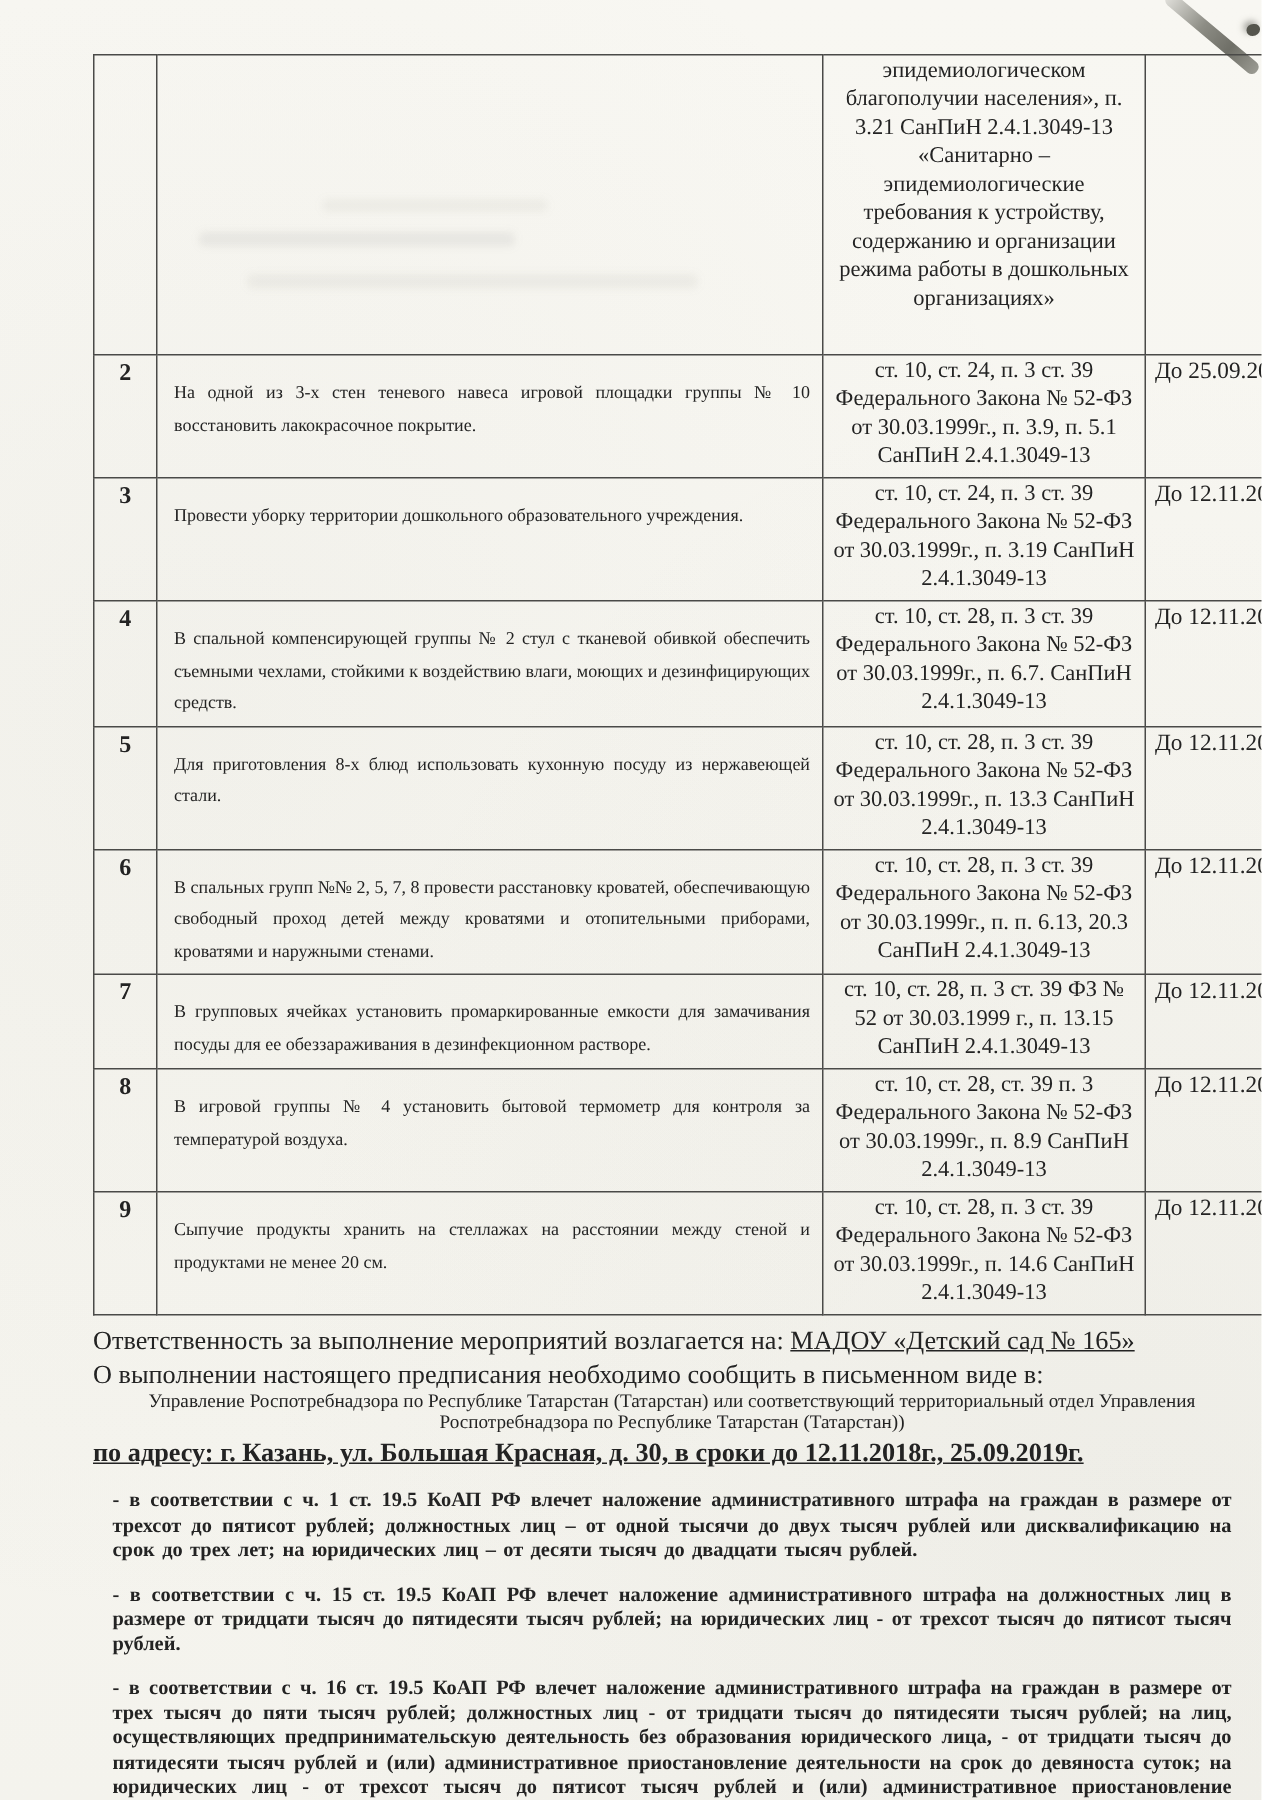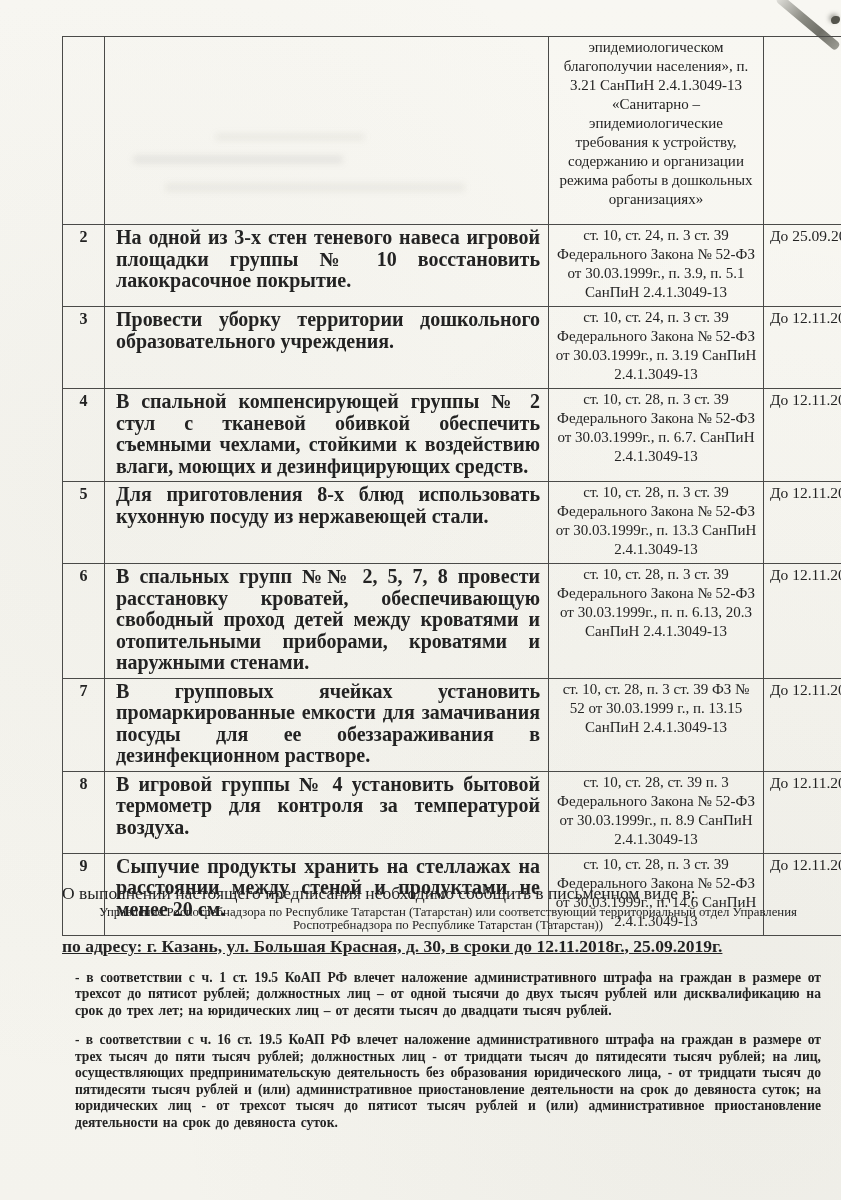--- a/index.html
+++ b/index.html
@@ -32,21 +32,21 @@
 
   table.doc-table{
     position:absolute; left:62px; top:36px; width:771px;
     border-collapse:collapse; table-layout:fixed;
   }
   .doc-table td{
     border:1.5px solid #4a4a48; vertical-align:top;
     overflow:hidden;
   }
   .c-num{ width:39px;  text-align:center; font-weight:bold; font-size:16px; padding-top:3px; }
-  .c-req{ width:424px; font-size:20px; line-height:21.5px; text-align:justify; padding:2px 8px 4px 11px; position:relative;font-weight:bold; }
+  .c-req{ width:424px; font-size:12px; line-height:21.5px; text-align:justify; padding:14px 8px 4px 11px; position:relative; }
   .c-law{ width:204px; font-size:15px; line-height:19px;  text-align:center; padding:1px 5px 4px 5px; }
   .c-due{ width:104px; font-size:15.5px; line-height:20px; padding:1px 2px 2px 6px; }
   tr.row-cont td{ height:181px; }
 
   
   .bleed{ position:absolute; inset:0; pointer-events:none; }
   .bleed i{ position:absolute; display:block; background:rgba(110,110,104,0.10); filter:blur(3px); border-radius:3px; }
   .bleed i:nth-child(1){ left:28px;  top:118px; width:210px; height:9px; }
   .bleed i:nth-child(2){ left:60px;  top:146px; width:300px; height:9px; background:rgba(110,110,104,0.08); }
   .bleed i:nth-child(3){ left:110px; top:96px;  width:150px; height:8px; background:rgba(110,110,104,0.07); }
@@ -137,25 +137,30 @@
         <tr>
           <td class="c-num">9</td>
           <td class="c-req">Сыпучие продукты хранить на стеллажах на расстоянии между стеной и продуктами не менее 20 см.</td>
           <td class="c-law">ст. 10, ст. 28, п. 3 ст. 39 Федерального Закона № 52-ФЗ от 30.03.1999г., п. 14.6 СанПиН 2.4.1.3049-13</td>
           <td class="c-due">До 12.11.2018г.</td>
         </tr>
       </tbody>
   </table>
 
   <div class="footer">
+    <div class="f-line">
+      <span>Ответственность за выполнение мероприятий  возлагается на:</span>
+      <span class="u">МАДОУ «Детский сад № 165»</span>
+    </div>
     <div class="f-line">О выполнении настоящего предписания необходимо сообщить в письменном виде в:</div>
     <div class="f-note">Управление Роспотребнадзора по Республике Татарстан (Татарстан) или соответствующий территориальный отдел Управления Роспотребнадзора по Республике Татарстан (Татарстан))</div>
     <div class="f-addr"><span>по адресу: г. Казань, ул. Большая Красная, д. 30, в сроки до  12.11.2018г., 25.09.2019г.</span></div>
     <div class="f-pen">
 
         <p>- в соответствии с ч. 1 ст. 19.5 КоАП РФ влечет наложение административного штрафа на граждан в размере от трехсот до пятисот рублей; должностных лиц – от одной тысячи до двух тысяч рублей или дисквалификацию на срок до трех лет; на юридических лиц – от десяти тысяч до двадцати тысяч рублей.</p>
 
+        <p>- в соответствии с ч. 15 ст. 19.5 КоАП РФ влечет наложение административного штрафа на должностных лиц в размере от тридцати тысяч до пятидесяти тысяч рублей; на юридических лиц - от трехсот тысяч до пятисот тысяч рублей.</p>
 
         <p>- в соответствии с ч. 16 ст. 19.5 КоАП РФ влечет наложение административного штрафа на граждан в размере от трех тысяч до пяти тысяч рублей; должностных лиц - от тридцати тысяч до пятидесяти тысяч рублей; на лиц, осуществляющих предпринимательскую деятельность без образования юридического лица, - от тридцати тысяч до пятидесяти тысяч рублей и (или) административное приостановление деятельности на срок до девяноста суток; на юридических лиц - от трехсот тысяч до пятисот тысяч рублей и (или) административное приостановление деятельности на срок до девяноста суток.</p>
       </div>
   </div>
 
 </div>
 
 </body></html>

